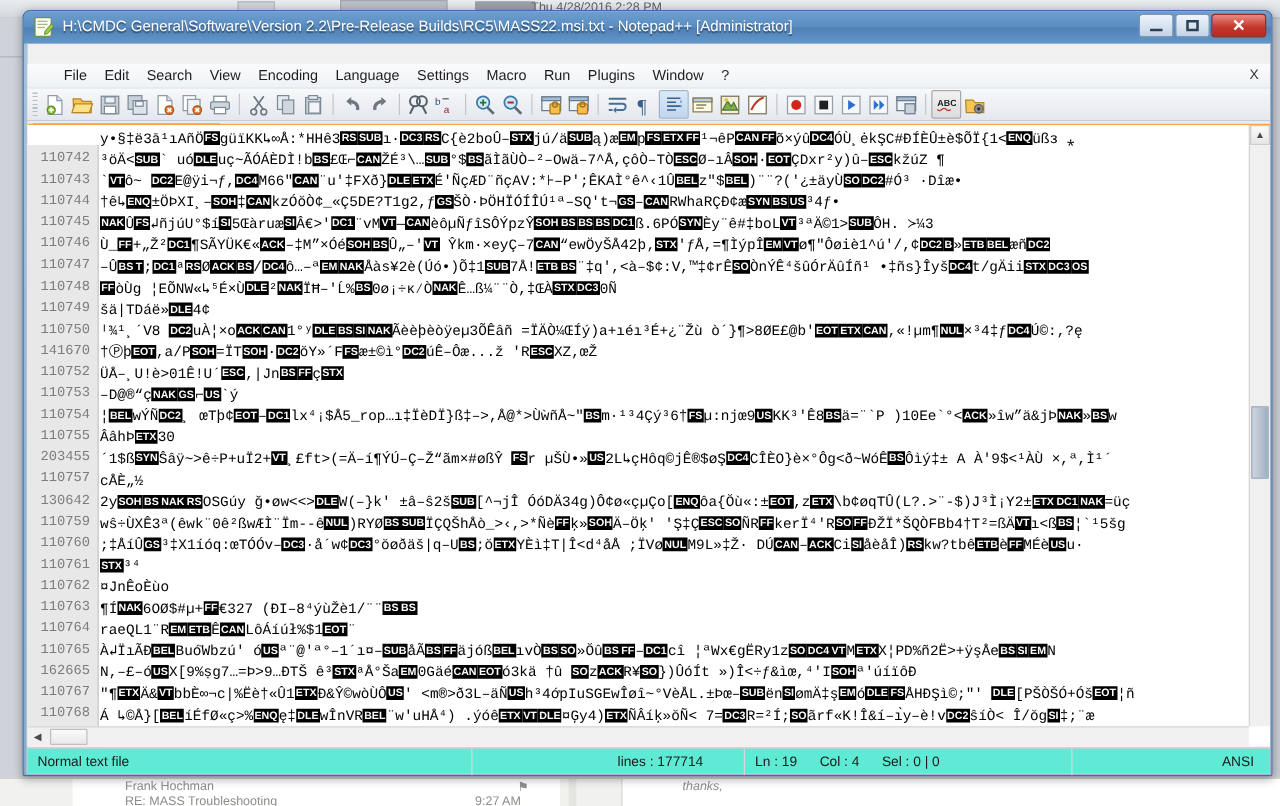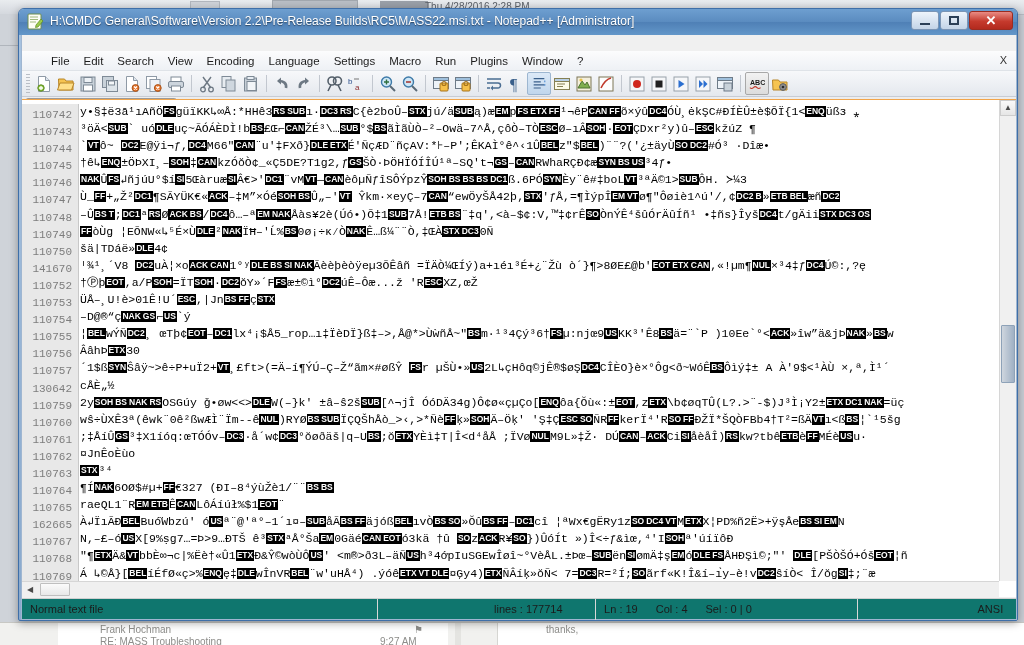--- a/index.html
+++ b/index.html
@@ -22,21 +22,21 @@
   }
   .bg-btn1{position:absolute;left:380px;top:1px;width:48px;height:10px;background:#9aa0a8;}
   .bg-btn2{position:absolute;left:272px;top:0px;width:86px;height:12px;background:#b9bec5;border:1px solid #a2a8af;box-sizing:border-box;}
   .bg-btn3{position:absolute;left:190px;top:1px;width:30px;height:11px;background:#cfd3d9;border:1px solid #b2b7be;box-sizing:border-box;}
   .bg-outlook{
     position:absolute;left:0;top:622px;width:1024px;height:23px;background:#f1f1ef;
     border-top:1px solid #c8c8c4;overflow:hidden;
   }
   .bg-ol-list{position:absolute;left:58px;top:0;width:390px;height:23px;background:#ffffff;}
   .bg-ol-sep{position:absolute;left:455px;top:0;width:6px;height:23px;background:#e4e4e1;}
-  .bg-ol-read{position:absolute;left:497px;top:0;width:527px;height:23px;background:#ffffff;border-left:1px solid #d6d6d2;}
+  .bg-ol-read{position:absolute;left:497px;top:0;width:527px;height:23px;background:#ffffff;border-left:1px solid #d6d6d2;font-style:italic;}
   .bg-ol-t{position:absolute;font-size:10px;color:#5a5a58;white-space:nowrap;}
   .bg-ol-t.faded{color:#8d8d8a;padding-left:36px;}
   .bg-left-rail{position:absolute;left:0;top:14px;width:18px;height:608px;background:#cfd3d9;}
   .bg-shadow-line{position:absolute;left:0;top:45px;width:18px;height:1px;background:#b0b5bc;}
 
   
   #npp-window{
     position:absolute;left:18px;top:8px;width:1000px;height:613px;
     border:1px solid #3f6fa8;
     border-radius:6px 6px 2px 2px;
@@ -117,21 +117,21 @@
     display:flex;align-items:center;justify-content:center;color:#fff;font-size:8px;line-height:1;
     box-sizing:border-box;}
 
   
   #editor-area{
     position:absolute;left:0;top:64px;right:0;bottom:22px;
     background:#ffffff;border-top:1px solid #f2a54a;
     box-sizing:border-box;overflow:hidden;
   }
   #gutter{
-    position:absolute;left:0;top:4px;width:57px;height:100%;
+    position:absolute;left:0;top:16px;width:57px;height:100%;
     background:#e8e8e8;border-right:1px solid #c8c8c8;
     box-sizing:border-box;
   }
   #gutter .lnbox{padding-top:3px;}
   .ln{
     height:17.1px;line-height:17.1px;text-align:right;padding-right:6px;
     font-family:"Liberation Mono","DejaVu Sans Mono",monospace;
     font-size:11px;color:#7d7d7d;
   }
   #code{
@@ -164,22 +164,22 @@
     display:flex;align-items:center;
   }
   .hs-arrow{width:16px;height:15px;display:flex;align-items:center;justify-content:center;}
   .hs-thumb{width:30px;height:13px;background:linear-gradient(#fbfbfb,#e8e8e8);
     border:1px solid #bfbfbf;box-sizing:border-box;margin-left:2px;border-radius:1px;}
   .arrow-gl{font-size:8px;color:#4a4a4a;line-height:1;}
 
   
   #statusbar{
     position:absolute;left:0;right:0;bottom:0;height:21px;
-    background:#0f766e;border-top:1px solid #d0d0d0;
-    display:flex;align-items:center;box-sizing:border-box;
+    background:#5eead4;border-top:1px solid #d0d0d0;
+    display:flex;box-sizing:border-box;
   }
   .sb{
     font-size:11px;color:#1b1b1b;padding:0 8px;height:21px;
     display:flex;align-items:center;white-space:nowrap;
     border-right:1px solid #d7d7d7;box-sizing:border-box;
   }
   .sb.first{flex:0 0 356px;}
   .sb-grip{margin-left:auto;width:12px;height:12px;margin-right:2px;
     background:repeating-linear-gradient(135deg,#b8b8b8 0 1px,transparent 1px 3px);}
 </style>
@@ -508,21 +508,21 @@
             <div class="ln">110746</div>
             <div class="ln">110747</div>
             <div class="ln">110748</div>
             <div class="ln">110749</div>
             <div class="ln">110750</div>
             <div class="ln">141670</div>
             <div class="ln">110752</div>
             <div class="ln">110753</div>
             <div class="ln">110754</div>
             <div class="ln">110755</div>
-            <div class="ln">110756</div>
+            <div class="ln">203455</div>
             <div class="ln">110757</div>
             <div class="ln">130642</div>
             <div class="ln">110759</div>
             <div class="ln">110760</div>
             <div class="ln">110761</div>
             <div class="ln">110762</div>
             <div class="ln">110763</div>
             <div class="ln">110764</div>
             <div class="ln">110765</div>
             <div class="ln">162665</div>
@@ -546,22 +546,22 @@
           <div class="codeline">†Ⓟþ<span class="ctrl">EOT</span>,a/P<span class="ctrl">SOH</span>=ÏT<span class="ctrl">SOH</span>·<span class="ctrl">DC2</span>ŏY»´F<span class="ctrl">FS</span>æ±©ì°<span class="ctrl">DC2</span>úÊ–Ôæ...ž  'R<span class="ctrl">ESC</span>XZ,œŽ</div>
           <div class="codeline">ÜÅ–¸U!è&gt;01Ê!U´<span class="ctrl">ESC</span>,|Jn<span class="ctrl">BS</span><span class="ctrl">FF</span>ç<span class="ctrl">STX</span></div>
           <div class="codeline">–D@®“ç<span class="ctrl">NAK</span><span class="ctrl">GS</span>⌐<span class="ctrl">US</span>`ý</div>
           <div class="codeline">¦<span class="ctrl">BEL</span>wÝÑ<span class="ctrl">DC2</span>¸ œTþ¢<span class="ctrl">EOT</span>–<span class="ctrl">DC1</span>lx⁴¡$Å5_rop…ı‡ÏèDÏ}ß‡–&gt;,Å@*&gt;ÙẁñÅ~"<span class="ctrl">BS</span>m·¹³4Çý³6†<span class="ctrl">FS</span>µ:njœ9<span class="ctrl">US</span>KK³'Ê8<span class="ctrl">BS</span>ä=¨`P  )10Ee`°&lt;<span class="ctrl">ACK</span>»îw”ä&amp;jÞ<span class="ctrl">NAK</span>»<span class="ctrl">BS</span>w</div>
           <div class="codeline">ÂâhÞ<span class="ctrl">ETX</span>30</div>
           <div class="codeline">´1$ß<span class="ctrl">SYN</span>Ŝâÿ~&gt;ê÷P+uÏ2+<span class="ctrl">VT</span>¸£ft&gt;(=Ä–í¶ÝÚ–Ç–Ž“ãm×#øßŶ <span class="ctrl">FS</span>r   µŠÙ•»<span class="ctrl">US</span>2L↳çHôq©jÊ®$øŞ<span class="ctrl">DC4</span>CÎÈO}è×°Ôg&lt;ð~WóÊ<span class="ctrl">BS</span>Ôìý‡± A À'9$&lt;¹ÀÙ ×,ª,Ì¹´</div>
           <div class="codeline">cÅÈ„½</div>
           <div class="codeline">2y<span class="ctrl">SOH</span><span class="ctrl">BS</span><span class="ctrl">NAK</span><span class="ctrl">RS</span>OSGúy ǧ•øw&lt;&lt;&gt;<span class="ctrl">DLE</span>W(–}k' ±â–ŝ2š<span class="ctrl">SUB</span>[^¬jÎ ÓóDÄ34g)Ô¢ø«çµÇo[<span class="ctrl">ENQ</span>ôa{Ŏù«:±<span class="ctrl">EOT</span>,z<span class="ctrl">ETX</span>\b¢øqTÛ(L?.&gt;¨-$)J³Ì¡Y2±<span class="ctrl">ETX</span><span class="ctrl">DC1</span><span class="ctrl">NAK</span>=üç</div>
           <div class="codeline">wŝ÷ÙXÊ3ª(êwk¨0ê²ßwÆÌ¨Ïm--ê<span class="ctrl">NUL</span>)RYØ<span class="ctrl">BS</span><span class="ctrl">SUB</span>ÏÇQŠhÅò_&gt;‹,&gt;*Ñè<span class="ctrl">FF</span>ķ»<span class="ctrl">SOH</span>Ä–Öķ' 'Ş‡Ç<span class="ctrl">ESC</span><span class="ctrl">SO</span>ÑR<span class="ctrl">FF</span>kerÏ⁴'R<span class="ctrl">SO</span><span class="ctrl">FF</span>ÐŽÏ*ŠQÒFBb4†T²=ßÄ<span class="ctrl">VT</span>ı&lt;ß<span class="ctrl">BS</span>¦`¹5šg</div>
           <div class="codeline">;‡ÅíÛ<span class="ctrl">GS</span>³‡X1íóq:œTÓÓv–<span class="ctrl">DC3</span>·å´w¢<span class="ctrl">DC3</span>°ŏøðäš|q–U<span class="ctrl">BS</span>;ŏ<span class="ctrl">ETX</span>YÈì‡T|Î&lt;d⁴åÅ ;ÏVø<span class="ctrl">NUL</span>M9L»‡Ž· DÚ<span class="ctrl">CAN</span>–<span class="ctrl">ACK</span>Ci<span class="ctrl">SI</span>åèåÎ)<span class="ctrl">RS</span>kw?tbê<span class="ctrl">ETB</span>è<span class="ctrl">FF</span>MÉè<span class="ctrl">US</span>u·</div>
+          <div class="codeline"><span class="ctrl">STX</span>³⁴</div>
           <div class="codeline">¤JnÊoÈùo</div>
-          <div class="codeline"><span class="ctrl">STX</span>³⁴</div>
           <div class="codeline">¶Í<span class="ctrl">NAK</span>6OØ$#µ+<span class="ctrl">FF</span>€327 (ÐI–8⁴ýùŽè1/¨¨<span class="ctrl">BS</span><span class="ctrl">BS</span></div>
           <div class="codeline">raeQL1¨R<span class="ctrl">EM</span><span class="ctrl">ETB</span>Ê<span class="ctrl">CAN</span>LôÁíúł%$1<span class="ctrl">EOT</span>¨</div>
           <div class="codeline">À↲ÏıÃÐ<span class="ctrl">BEL</span>Buó̈Wbzú' ó<span class="ctrl">US</span>ª¨@'ª°–1´ı¤–<span class="ctrl">SUB</span>åÃ<span class="ctrl">BS</span><span class="ctrl">FF</span>äjóß<span class="ctrl">BEL</span>ıvÒ<span class="ctrl">BS</span><span class="ctrl">SO</span>»Ŏû<span class="ctrl">BS</span><span class="ctrl">FF</span>–<span class="ctrl">DC1</span>cî ¦ªWx€gËRy1z<span class="ctrl">SO</span><span class="ctrl">DC4</span><span class="ctrl">VT</span>M<span class="ctrl">ETX</span>X¦PD%ñ2Ë&gt;+ÿşÅe<span class="ctrl">BS</span><span class="ctrl">SI</span><span class="ctrl">EM</span>N</div>
           <div class="codeline">N,–£–ó<span class="ctrl">US</span>X[9%ṣg7…=Þ&gt;9…ÐTŠ ê³<span class="ctrl">STX</span>ᵃÅ°Ša<span class="ctrl">EM</span>0Gäé<span class="ctrl">CAN</span><span class="ctrl">EOT</span>ó3kä †û <span class="ctrl">SO</span>z<span class="ctrl">ACK</span>R¥<span class="ctrl">SO</span>})ÛóÍt »)Î&lt;÷ƒ&amp;ìœ,⁴'I<span class="ctrl">SOH</span>ª'úíïôÐ</div>
           <div class="codeline">"¶<span class="ctrl">ETX</span>Ä&amp;<span class="ctrl">VT</span>bbÈ∞¬c|%Ëè†«Û1<span class="ctrl">ETX</span>Ð&amp;Ŷ©wòÙÔ<span class="ctrl">US</span>' &lt;m®&gt;ð3L–äÑ<span class="ctrl">US</span>h³4ớpIuSGEwÎøî~°VèÅL.±Þœ–<span class="ctrl">SUB</span>ën<span class="ctrl">SI</span>ømÄ‡ş<span class="ctrl">EM</span>ó<span class="ctrl">DLE</span><span class="ctrl">FS</span>ÅHÐŞì©;"' <span class="ctrl">DLE</span>[PŠÒŠÓ+Óš<span class="ctrl">EOT</span>¦ñ</div>
           <div class="codeline">Á ↳©Å}[<span class="ctrl">BEL</span>íÉfØ«ç&gt;%<span class="ctrl">ENQ</span>ę‡<span class="ctrl">DLE</span>wÎnVR<span class="ctrl">BEL</span>¨w'uHÅ⁴) .ýóê<span class="ctrl">ETX</span><span class="ctrl">VT</span><span class="ctrl">DLE</span>¤Ģy4)<span class="ctrl">ETX</span>ÑÂíķ»ŏÑ&lt; 7=<span class="ctrl">DC3</span>R=²Í;<span class="ctrl">SO</span>ãrf«K!Î&amp;í–ı̀y–è!v<span class="ctrl">DC2</span>ŝíÒ&lt; Î/ŏg<span class="ctrl">SI</span>‡;¨æ</div>
         </div>
 
       <div id="vscroll">
         <div class="vs-arrow" style="position:absolute;top:0;left:0;">

